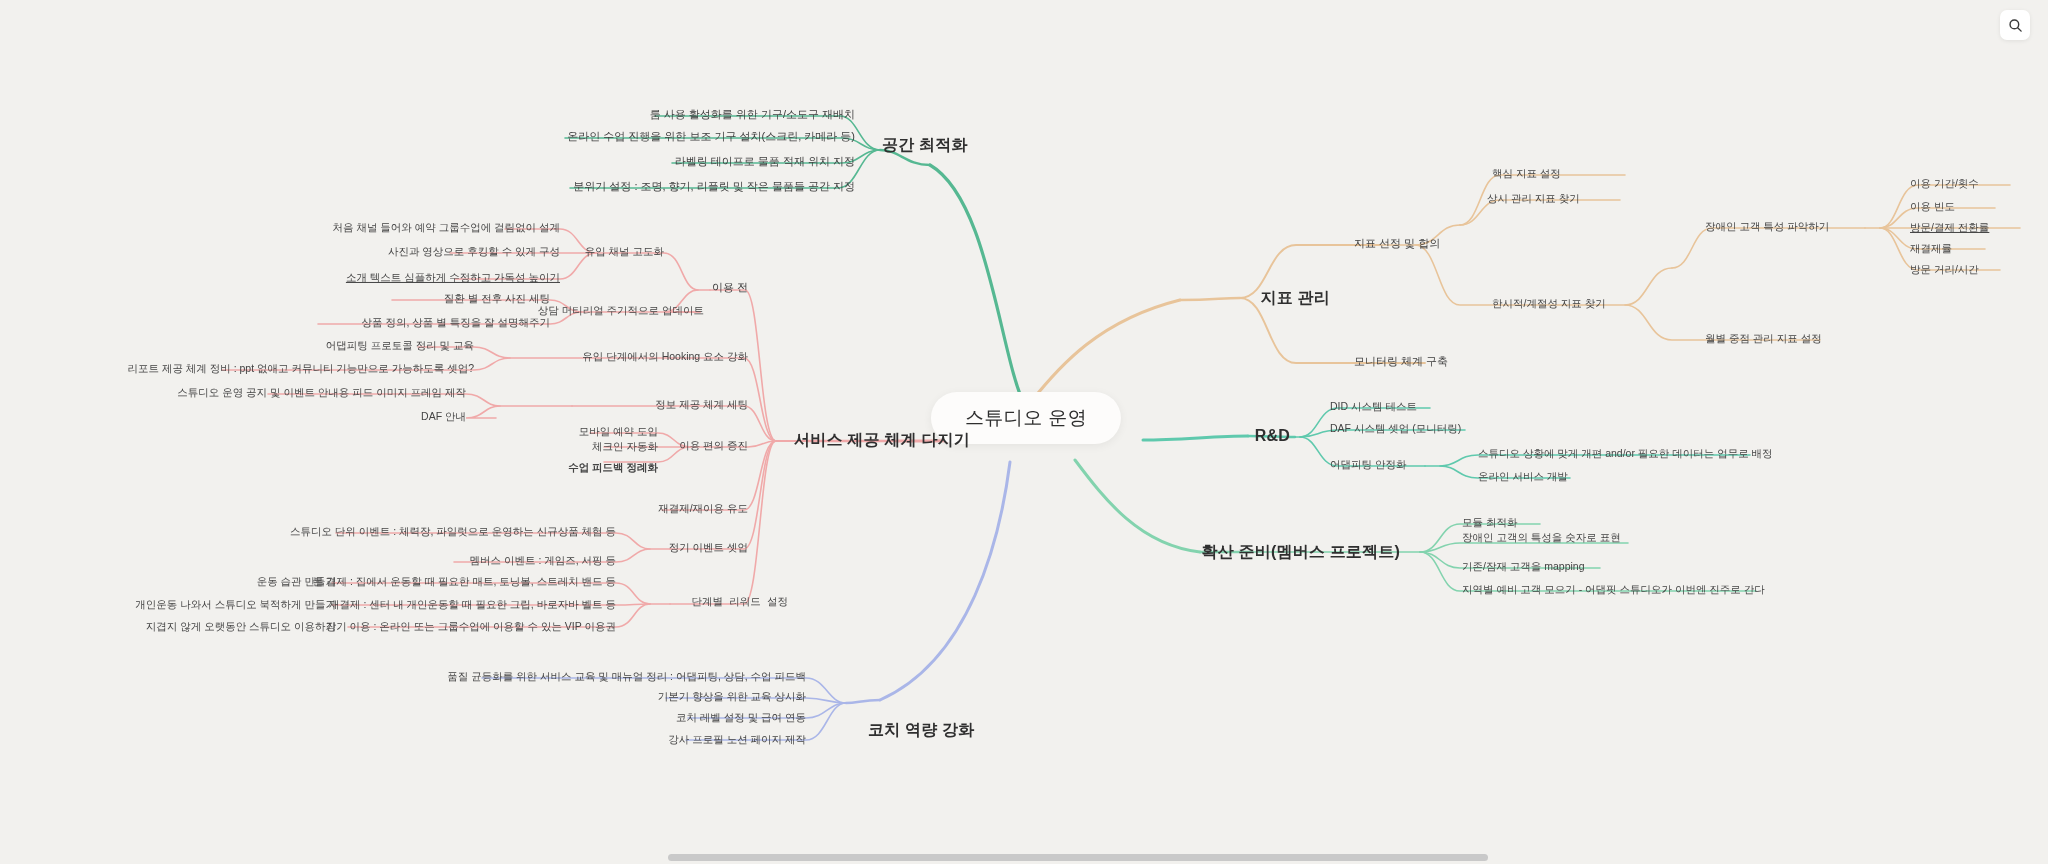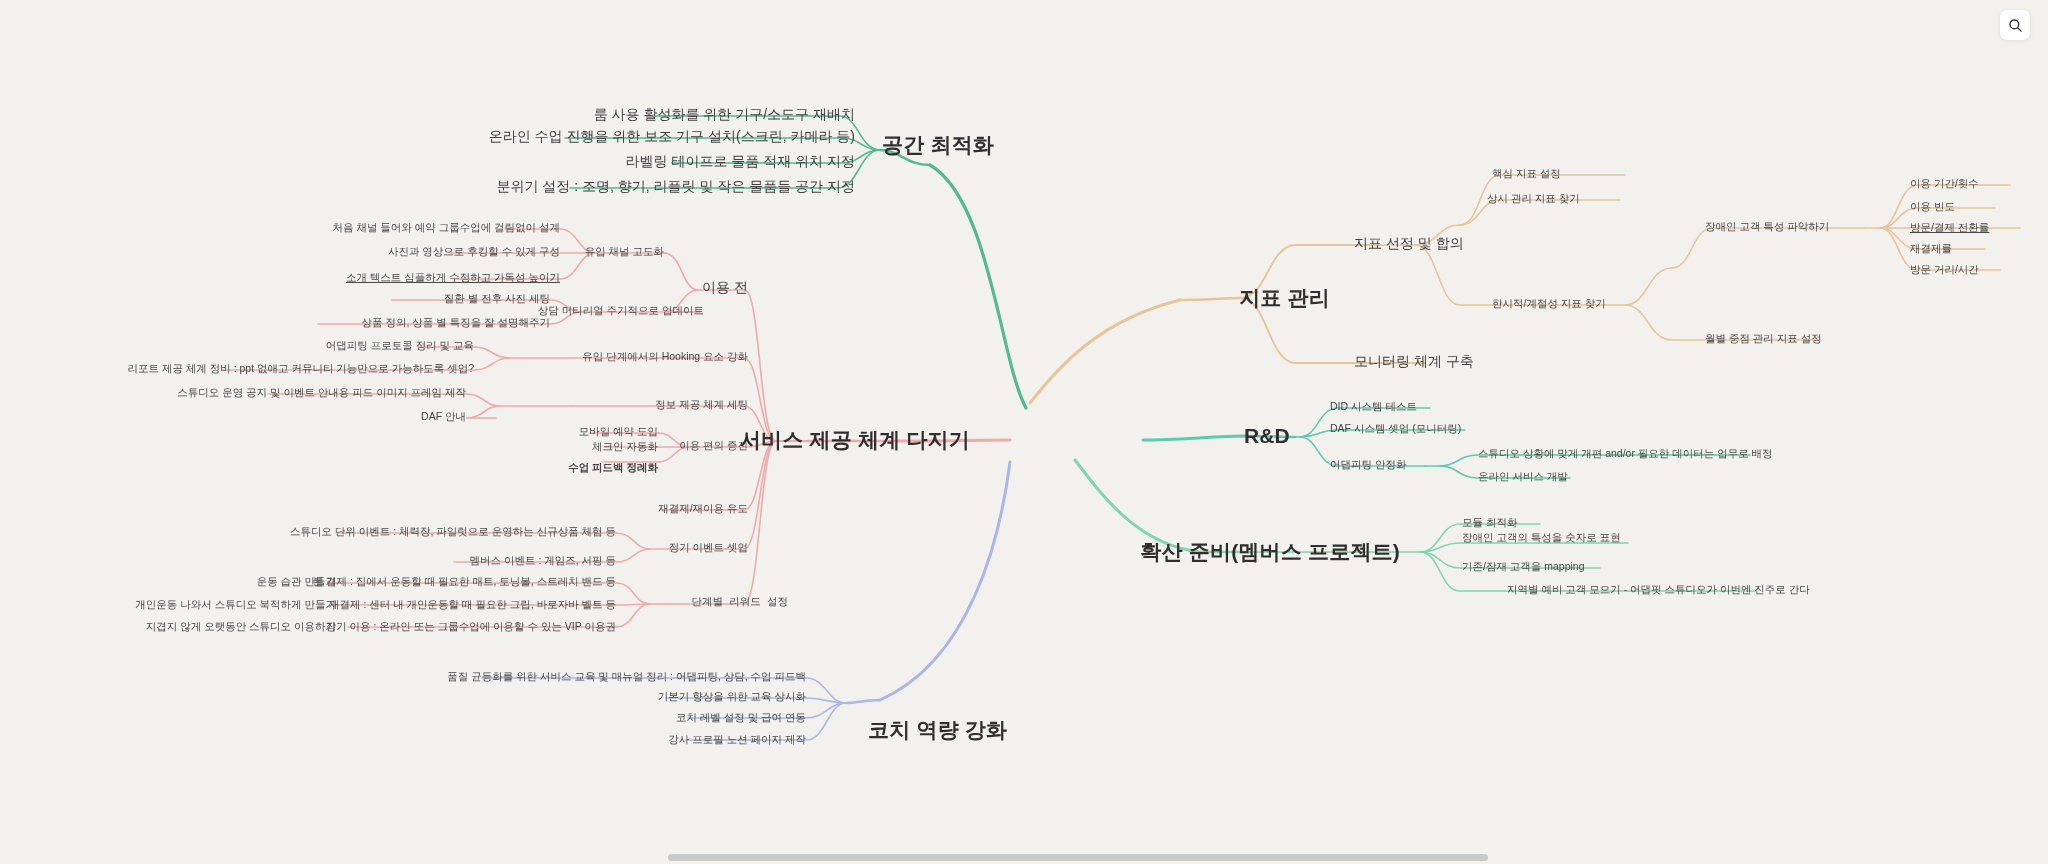--- a/index.html
+++ b/index.html
@@ -42,27 +42,27 @@
     font-size: 19px;
     font-weight: 400;
     color: #2e2e2e;
     box-shadow: 0 2px 10px rgba(0,0,0,0.06);
     white-space: nowrap;
     letter-spacing: 0.4px;
   }
 
   
   .lvl1 {
-    font-size: 21px;
+    font-size: 16px;
     font-weight: bold;
     color: #2f2f2f;
     letter-spacing: 0.2px;
   }
   
-  .lvl2 { font-size: 14px; color: #3d3d3d; }
+  .lvl2 { font-size: 11px; color: #3d3d3d; }
   
   .lvl3 { font-size: 10.5px; color: #444; }
 
   
   #search-btn {
     position: absolute;
     right: 18px; top: 10px;
     width: 30px; height: 30px;
     background: #ffffff;
     border-radius: 7px;
@@ -204,20 +204,21 @@
         <path d="M776,441 C760,441 760,604 744,604 L670,604"></path>
         <path d="M670,604 L650,604 C634,604 634,583 616,583 L336,583"></path>
         <path d="M650,604 C634,604 634,605 616,605 L332,605"></path>
         <path d="M650,604 C634,604 634,627 616,627 L348,627"></path>
 
         <path d="M336,583 L332,583"></path>
       </g>
     </g>
   </svg>
 
+  <div id="root-node">스튜디오 운영</div>
 
   <div class="node lvl1" style="left:882px; top:145px;">공간 최적화</div>
   <div class="node lvl2 anchor-right" style="left:855px; top:114px;">룸 사용 활성화를 위한 기구/소도구 재배치</div>
   <div class="node lvl2 anchor-right" style="left:855px; top:136px;">온라인 수업 진행을 위한 보조 기구 설치(스크린, 카메라 등)</div>
   <div class="node lvl2 anchor-right" style="left:855px; top:161px;">라벨링 테이프로 물품 적재 위치 지정</div>
   <div class="node lvl2 anchor-right" style="left:855px; top:186px;">분위기 설정 : 조명, 향기, 리플릿 및 작은 물품들 공간 지정</div>
 
   <div class="node lvl1 anchor-right" style="left:1330px; top:298px;">지표 관리</div>
   <div class="node lvl2" style="left:1354px; top:243px;">지표 선정 및 합의</div>
   <div class="node lvl2" style="left:1354px; top:361px;">모니터링 체계 구축</div>
@@ -236,21 +237,21 @@
   <div class="node lvl3" style="left:1330px; top:406px;">DID 시스템 테스트</div>
   <div class="node lvl3" style="left:1330px; top:428px;">DAF 시스템 셋업 (모니터링)</div>
   <div class="node lvl3" style="left:1330px; top:464px;">어댑피팅 안정화</div>
   <div class="node lvl3" style="left:1478px; top:453px;">스튜디오 상황에 맞게 개편 and/or 필요한 데이터는 업무로 배정</div>
   <div class="node lvl3" style="left:1478px; top:476px;">온라인 서비스 개발</div>
 
   <div class="node lvl1 anchor-right" style="left:1400px; top:552px;">확산 준비(멤버스 프로젝트)</div>
   <div class="node lvl3" style="left:1462px; top:522px;">모듈 최적화</div>
   <div class="node lvl3" style="left:1462px; top:537px;">장애인 고객의 특성을 숫자로 표현</div>
   <div class="node lvl3" style="left:1462px; top:566px;">기존/잠재 고객을 mapping</div>
-  <div class="node lvl3" style="left:1462px; top:589px;margin-left:45px;">지역별 예비 고객 모으기 - 어댑핏 스튜디오가 이번엔 진주로 간다</div>
+  <div class="node lvl3" style="left:1462px; top:589px;">지역별 예비 고객 모으기 - 어댑핏 스튜디오가 이번엔 진주로 간다</div>
 
   <div class="node lvl1" style="left:868px; top:730px;">코치 역량 강화</div>
   <div class="node lvl3 anchor-right" style="left:806px; top:676px;">품질 균등화를 위한 서비스 교육 및 매뉴얼 정리 : 어댑피팅, 상담, 수업 피드백</div>
   <div class="node lvl3 anchor-right" style="left:806px; top:696px;">기본기 향상을 위한 교육 상시화</div>
   <div class="node lvl3 anchor-right" style="left:806px; top:717px;">코치 레벨 설정 및 급여 연동</div>
   <div class="node lvl3 anchor-right" style="left:806px; top:739px;">강사 프로필 노션 페이지 제작</div>
 
   <div class="node lvl1 anchor-right" style="left:970px; top:440px;">서비스 제공 체계 다지기</div>
 
   <div class="node lvl2 anchor-right" style="left:748px; top:287px;">이용 전</div>

